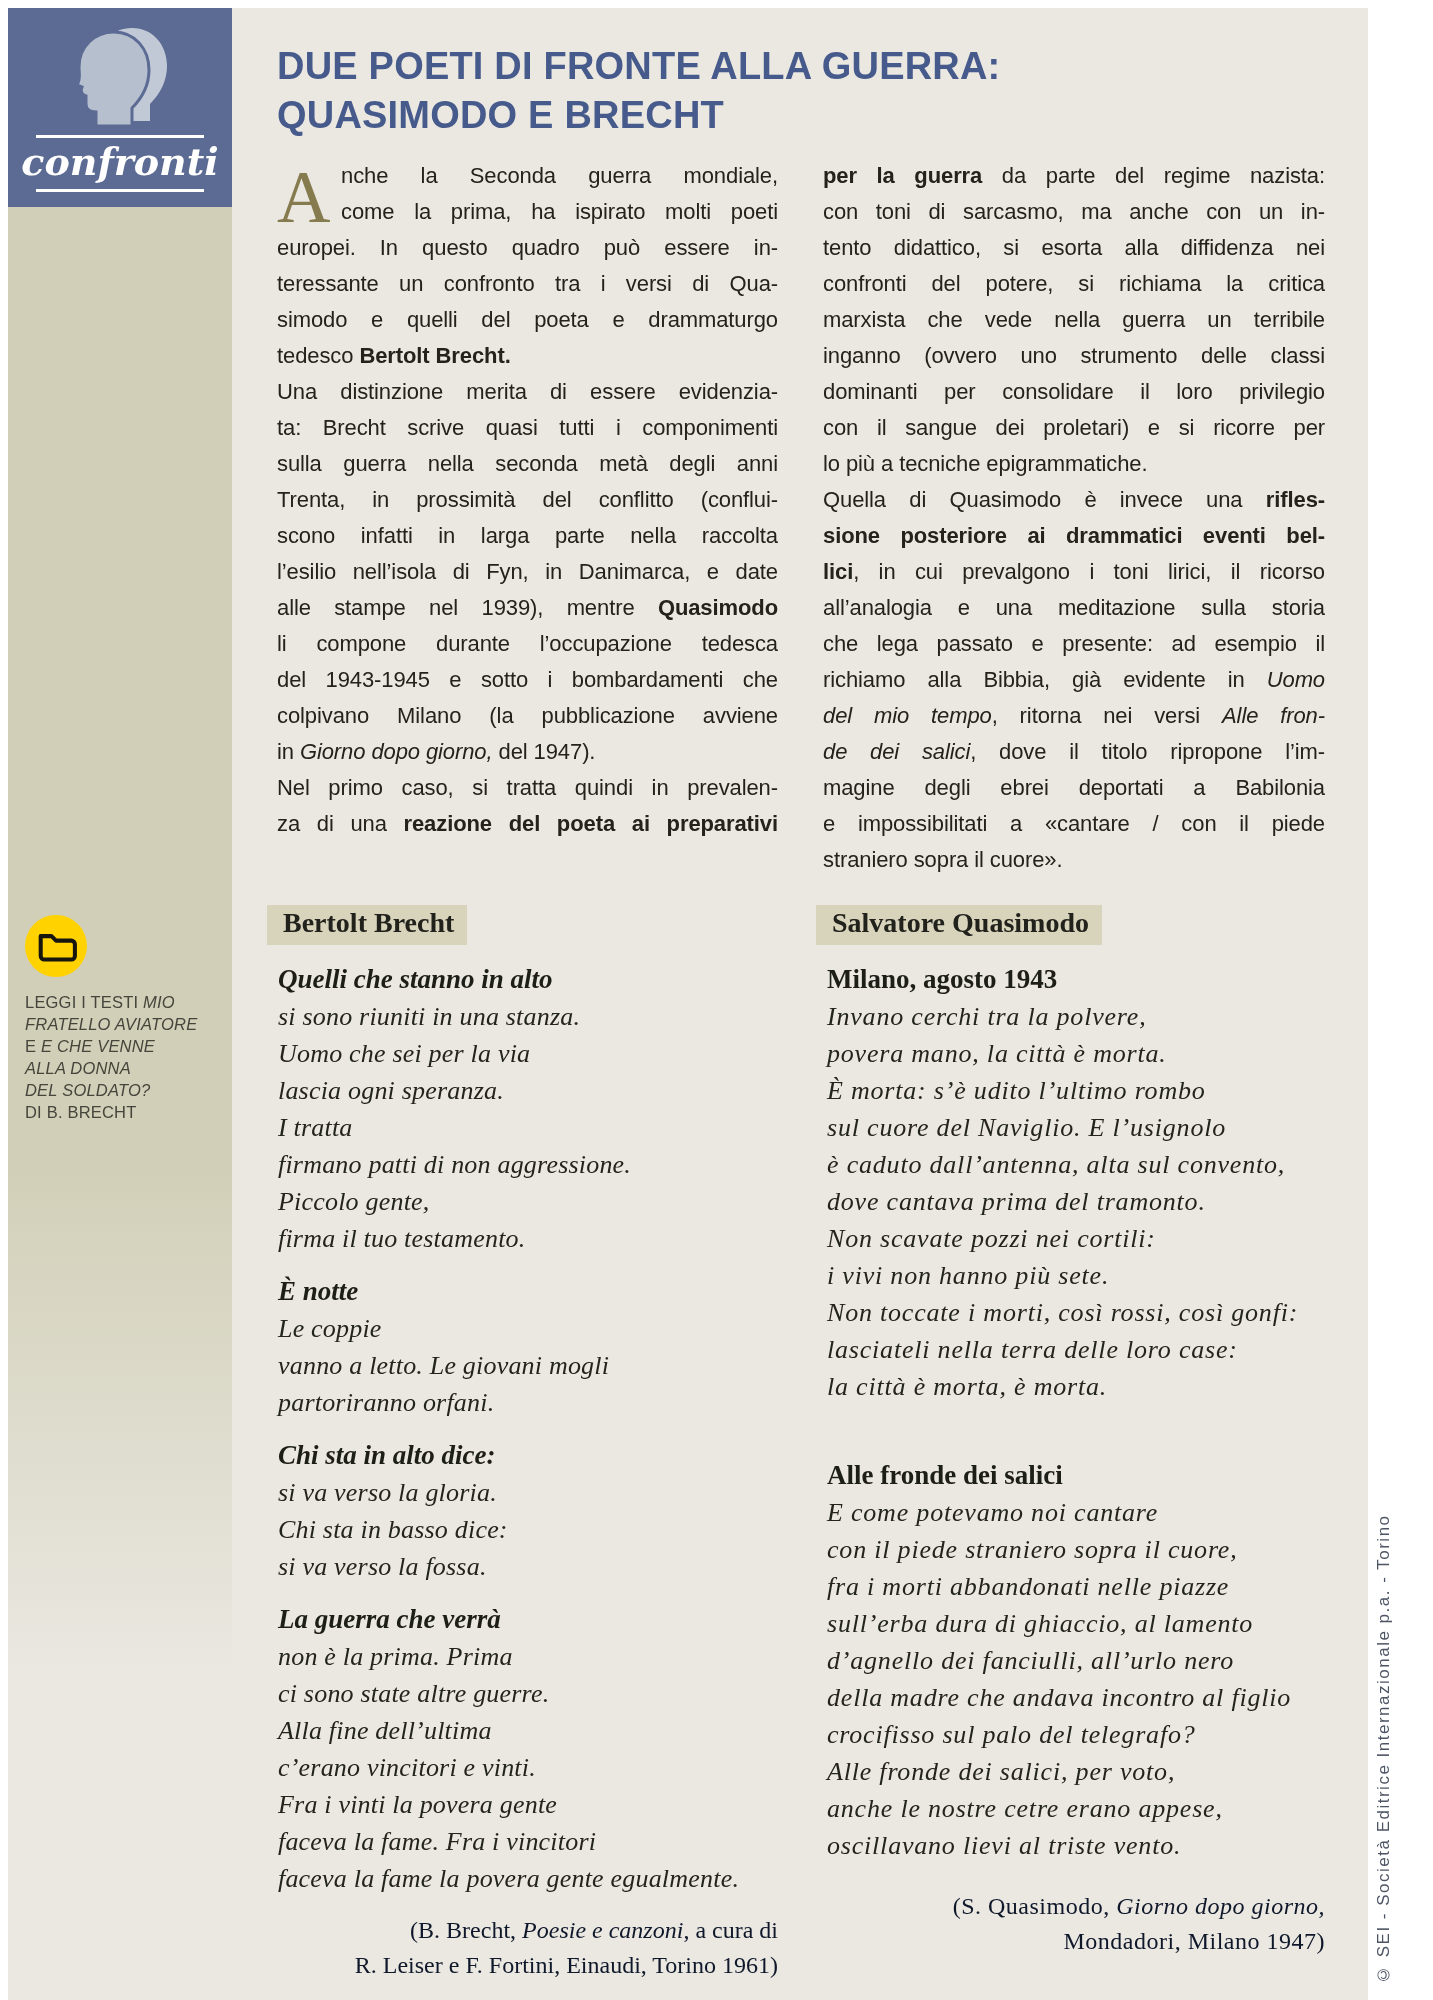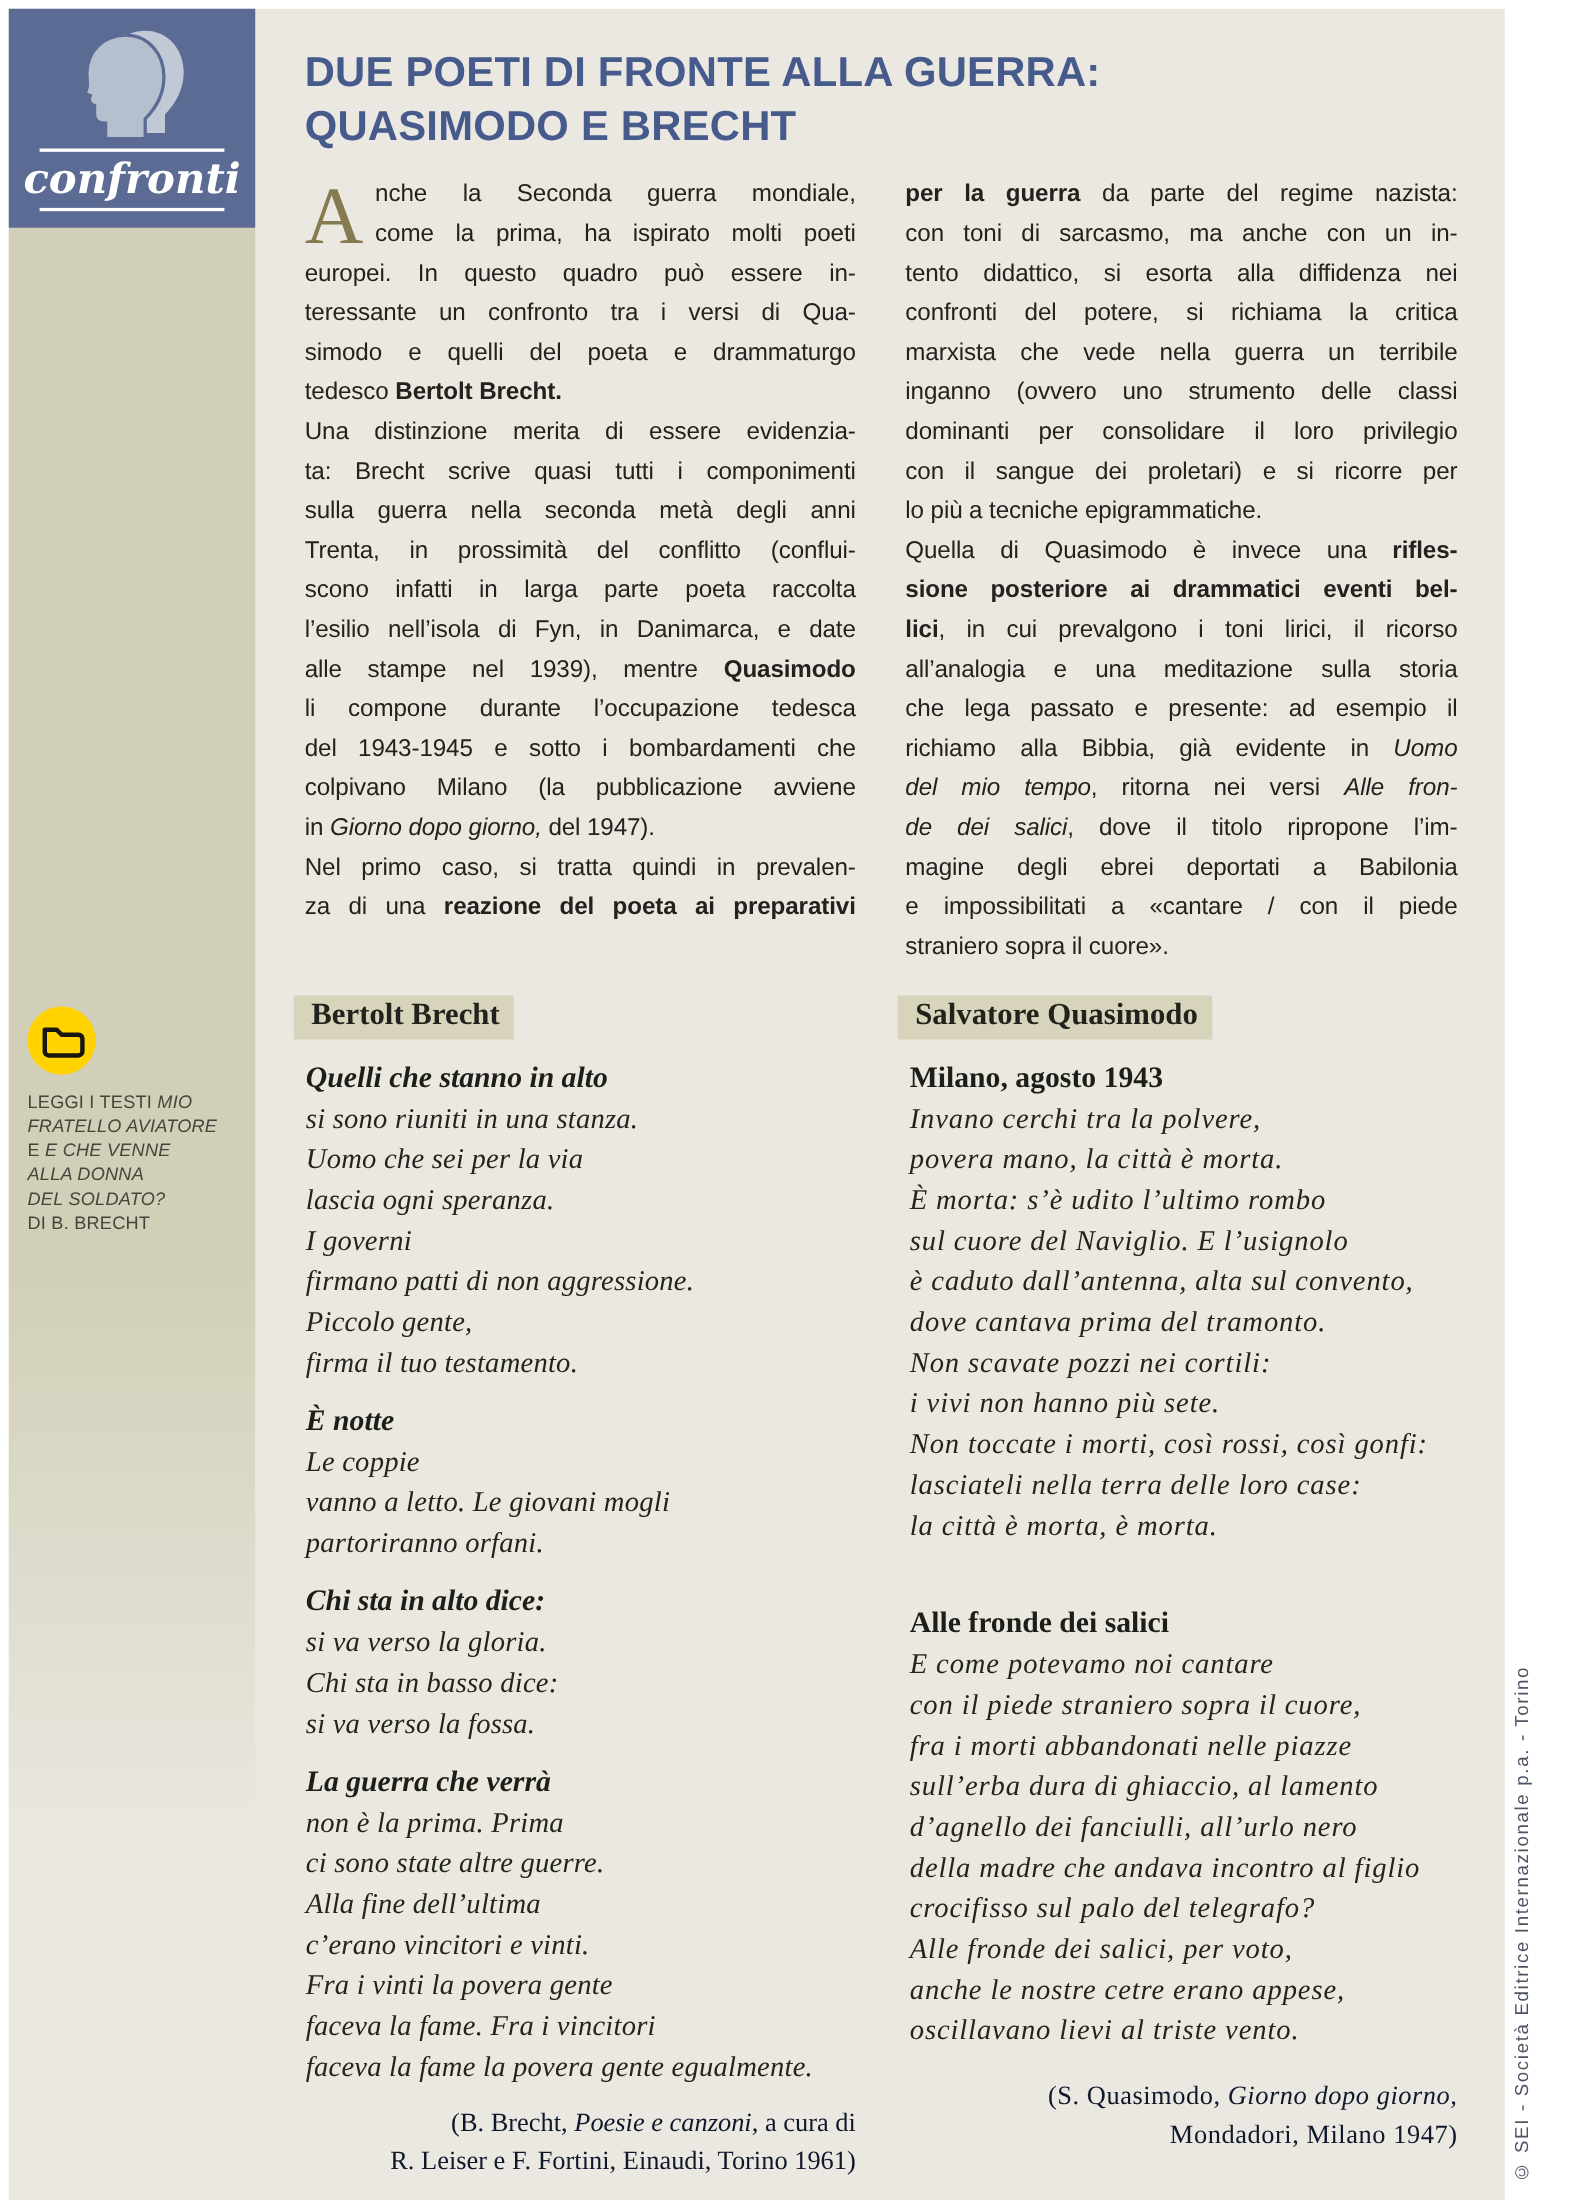--- a/index.html
+++ b/index.html
@@ -158,21 +158,21 @@
           <div class="intro-line indent"><span>nche la Seconda guerra mondiale,</span></div>
           <div class="intro-line indent"><span>come la prima, ha ispirato molti poeti</span></div>
           <div class="intro-line"><span>europei. In questo quadro può essere in-</span></div>
           <div class="intro-line"><span>teressante un confronto tra i versi di Qua-</span></div>
           <div class="intro-line"><span>simodo e quelli del poeta e drammaturgo</span></div>
           <div class="intro-line end"><span>tedesco </span><span class="b">Bertolt Brecht.</span></div>
           <div class="intro-line"><span>Una distinzione merita di essere evidenzia-</span></div>
           <div class="intro-line"><span>ta: Brecht scrive quasi tutti i componimenti</span></div>
           <div class="intro-line"><span>sulla guerra nella seconda metà degli anni</span></div>
           <div class="intro-line"><span>Trenta, in prossimità del conflitto (conflui-</span></div>
-          <div class="intro-line"><span>scono infatti in larga parte poeta raccolta</span></div>
+          <div class="intro-line"><span>scono infatti in larga parte nella raccolta</span></div>
           <div class="intro-line"><span>l’esilio nell’isola di Fyn, in Danimarca, e date</span></div>
           <div class="intro-line"><span>alle stampe nel 1939), mentre </span><span class="b">Quasimodo</span></div>
           <div class="intro-line"><span>li compone durante l’occupazione tedesca</span></div>
           <div class="intro-line"><span>del 1943-1945 e sotto i bombardamenti che</span></div>
           <div class="intro-line"><span>colpivano Milano (la pubblicazione avviene</span></div>
           <div class="intro-line end"><span>in </span><span class="i">Giorno dopo giorno,</span><span> del 1947).</span></div>
           <div class="intro-line"><span>Nel primo caso, si tratta quindi in prevalen-</span></div>
           <div class="intro-line"><span>za di una </span><span class="b">reazione del poeta ai preparativi</span></div>
         </div>
     </section>
@@ -203,21 +203,21 @@
     </section>
 
     <section class="poem-col brecht">
       <span class="poet-header">Bertolt Brecht</span>
       <div class="poems">
           <div class="poem">
             <div class="poem-title">Quelli che stanno in alto</div>
             <div class="poem-line">si sono riuniti in una stanza.</div>
             <div class="poem-line">Uomo che sei per la via</div>
             <div class="poem-line">lascia ogni speranza.</div>
-            <div class="poem-line">I governi</div>
+            <div class="poem-line">I tratta</div>
             <div class="poem-line">firmano patti di non aggressione.</div>
             <div class="poem-line">Piccolo gente,</div>
             <div class="poem-line">firma il tuo testamento.</div>
           </div>
           <div class="poem">
             <div class="poem-title">È notte</div>
             <div class="poem-line">Le coppie</div>
             <div class="poem-line">vanno a letto. Le giovani mogli</div>
             <div class="poem-line">partoriranno orfani.</div>
           </div>

